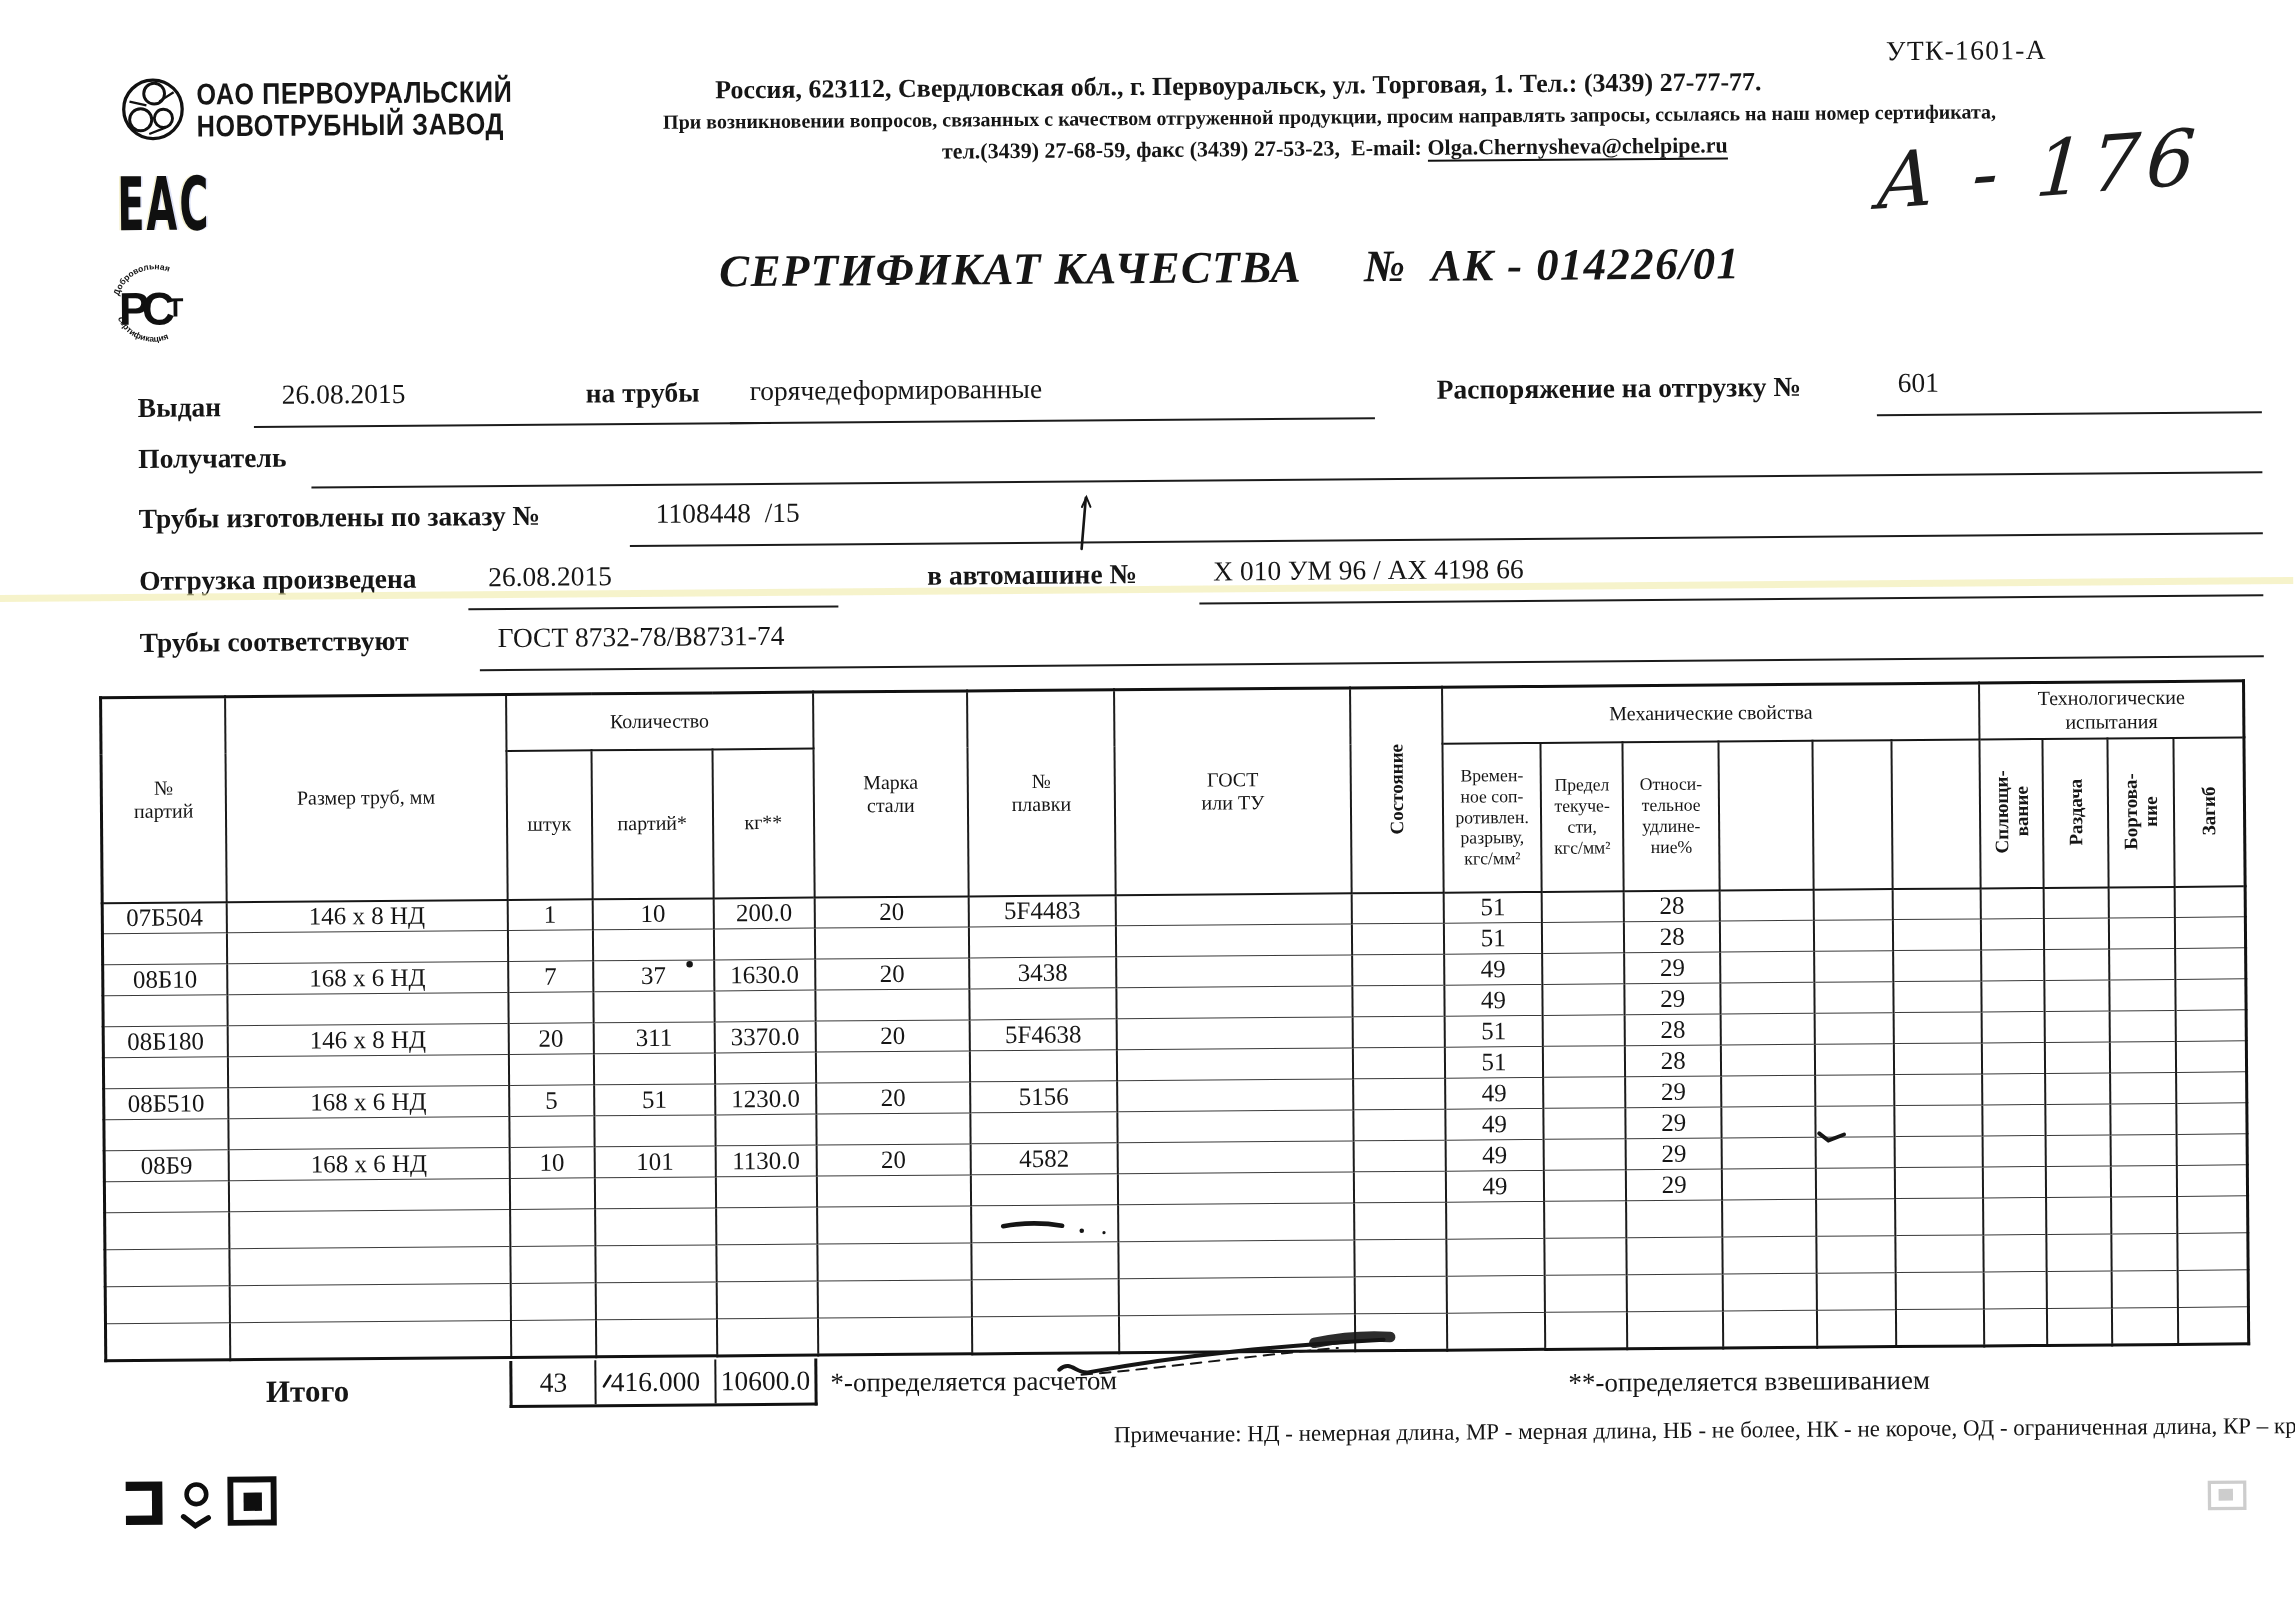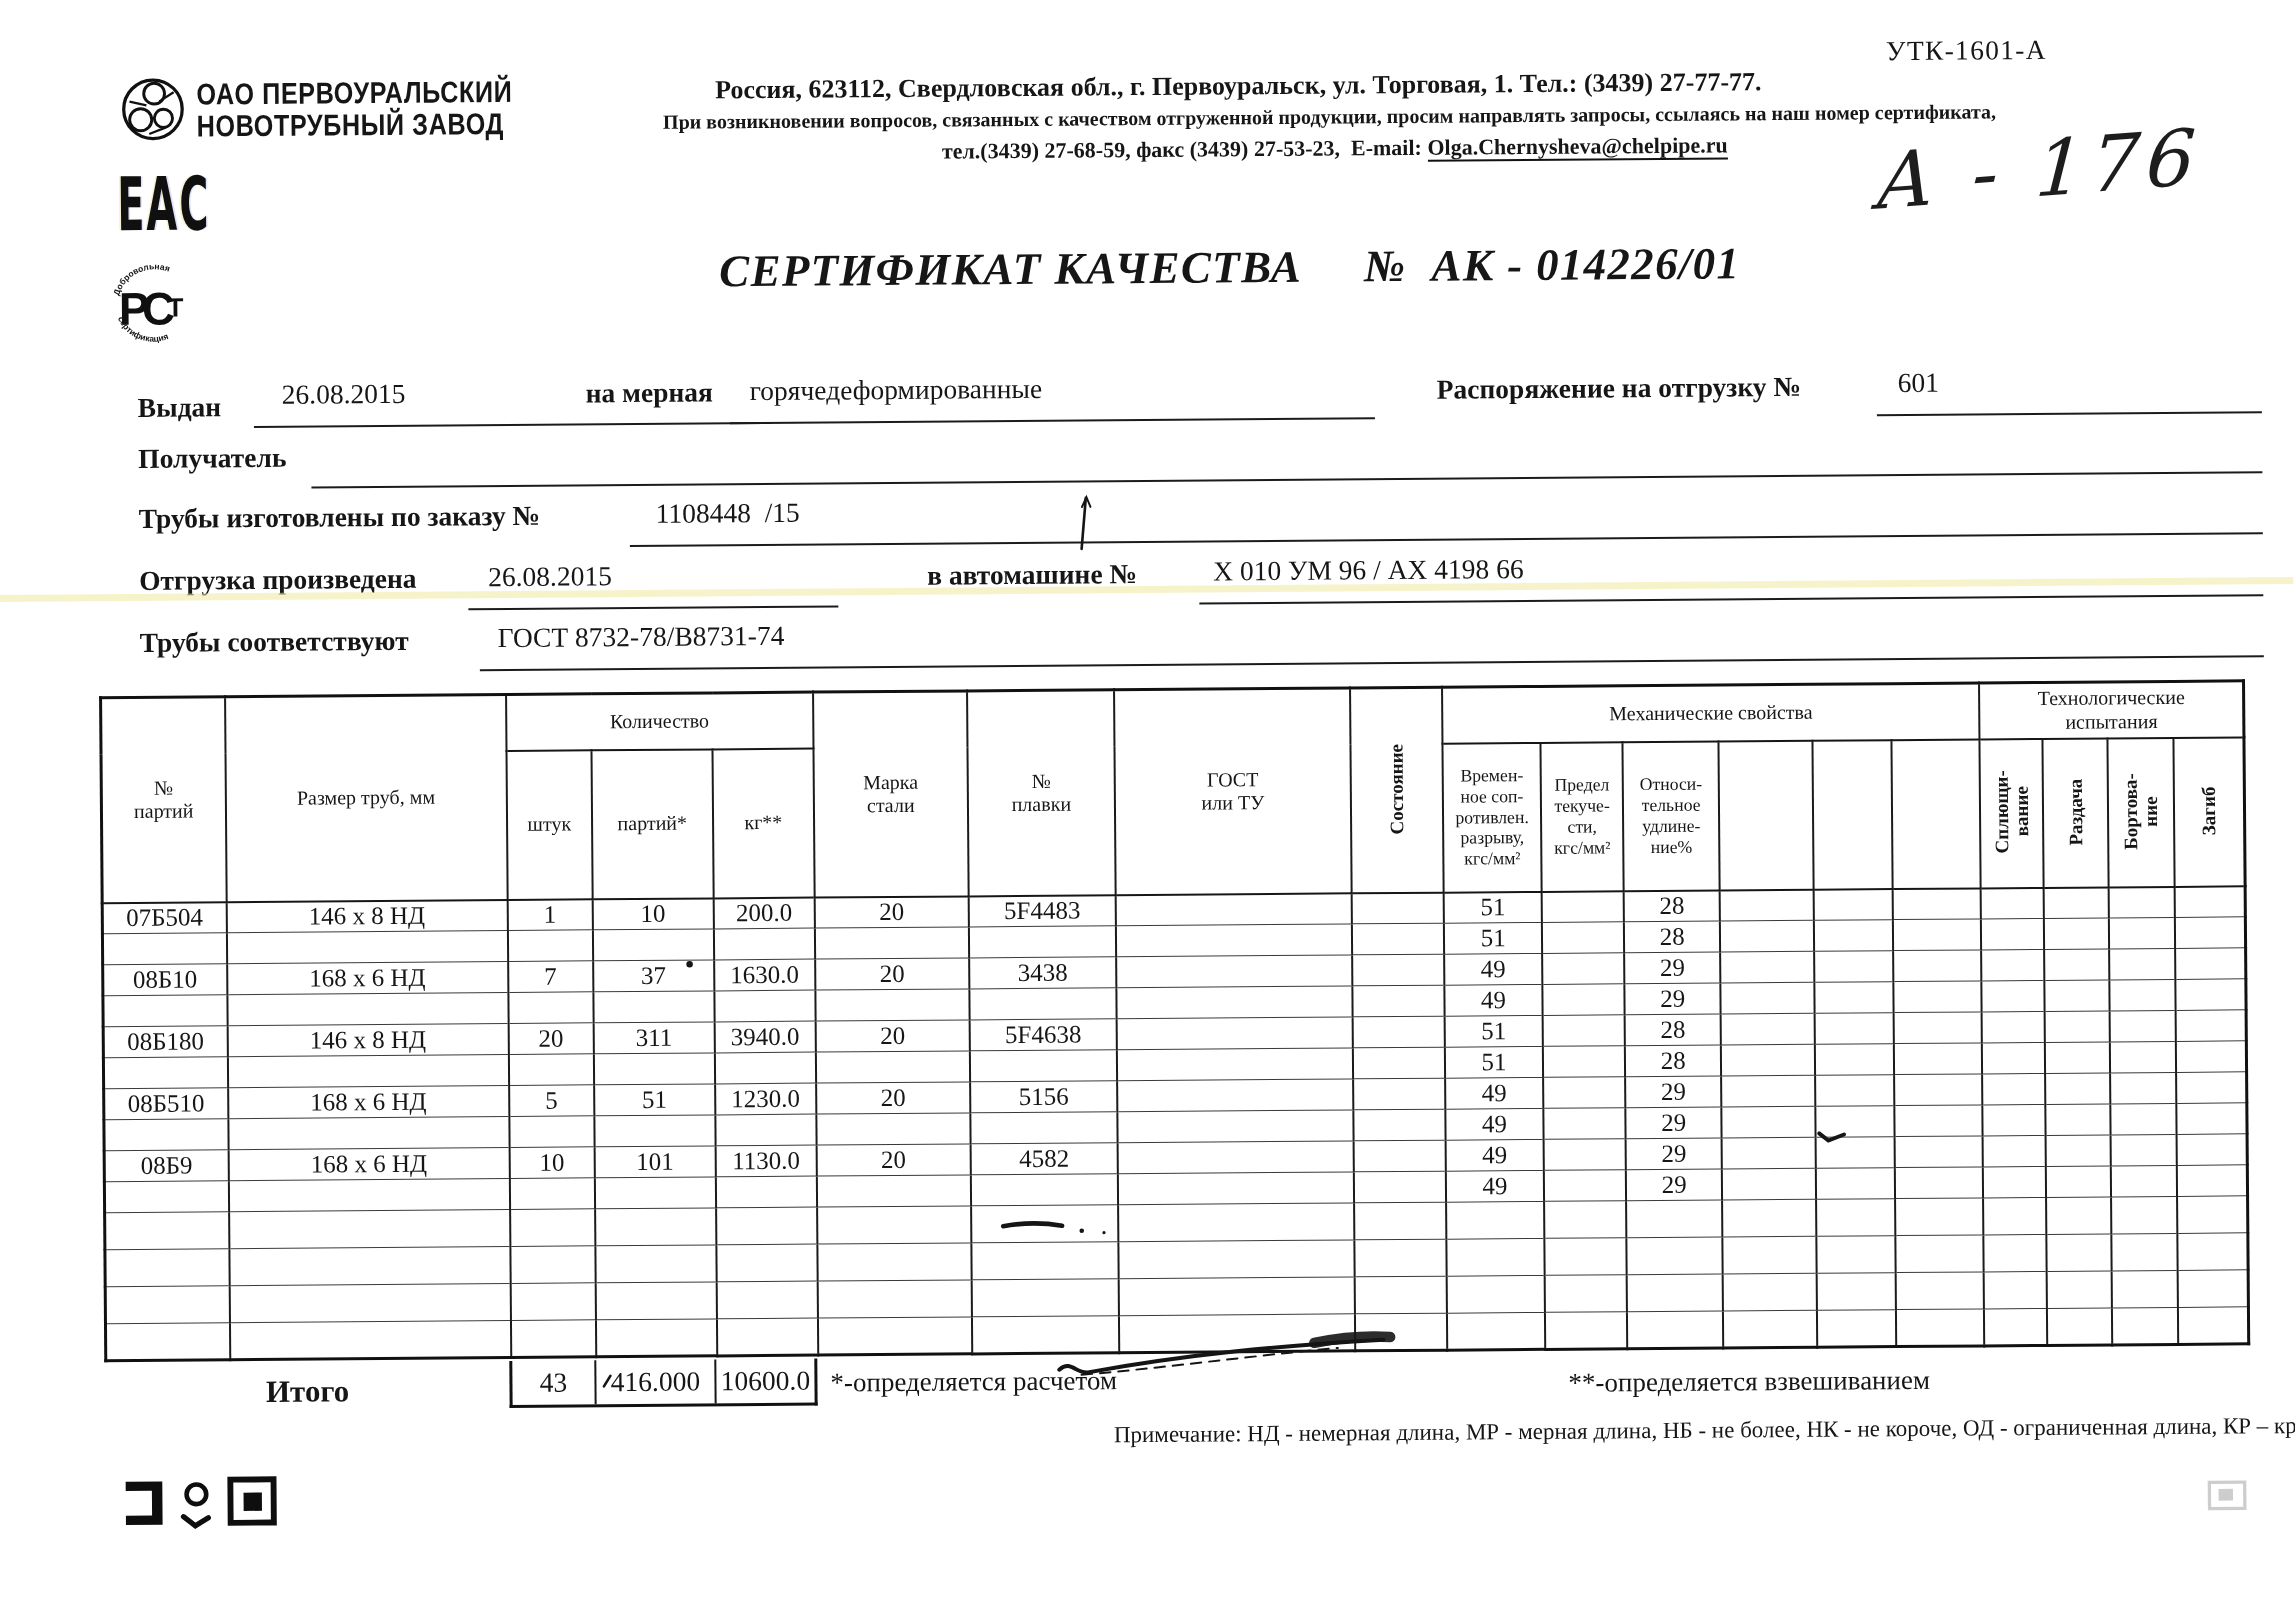--- a/index.html
+++ b/index.html
@@ -90,21 +90,21 @@
   <div class="abs addr3" style="left:1340px;top:137px;transform:translateX(-50%)"><span>тел.(3439) 27-68-59, факс (3439) 27-53-23,  E-mail: </span><span class="email">Olga.Chernysheva@chelpipe.ru</span></div>
 
   <div class="abs formcode" style="left:1892px;top:41px">УТК-1601-А</div>
   <div class="abs handnum" style="left:1885px;top:143px">А - 176</div>
 
   <div class="abs doctitle" style="left:1234px;top:242px;transform:translateX(-50%)"><span>СЕРТИФИКАТ КАЧЕСТВА</span><span style="display:inline-block;width:62px"></span><span>№  АК - 014226/01</span></div>
 
   <div class="abs lbl" style="left:141px;top:384px">Выдан</div>
   <div class="abs fval" style="left:285px;top:372px">26.08.2015</div>
   <div class="uline" style="left:257px;top:419px;width:517px"></div>
-  <div class="abs lbl" style="left:589px;top:373px">на мерная</div>
+  <div class="abs lbl" style="left:589px;top:373px">на трубы</div>
   <div class="abs fval" style="left:753px;top:372px">горячедеформированные</div>
   <div class="uline" style="left:733px;top:419px;width:645px"></div>
   <div class="abs lbl" style="left:1440px;top:376px">Распоряжение на отгрузку №</div>
   <div class="abs fval" style="left:1901px;top:373px">601</div>
   <div class="uline" style="left:1880px;top:420px;width:385px"></div>
 
   <div class="abs lbl" style="left:141px;top:435px">Получатель</div>
   <div class="abs fval" style="left:340px;top:433px"></div>
   <div class="uline" style="left:314px;top:480px;width:1951px"></div>
 
@@ -275,21 +275,21 @@
           <td></td>
           <td></td>
           <td></td>
           <td></td>
         </tr>
         <tr>
           <td>08Б180</td>
           <td>146 x 8 НД</td>
           <td>20</td>
           <td>311</td>
-          <td>3940.0</td>
+          <td>3370.0</td>
           <td>20</td>
           <td>5F4638</td>
           <td></td>
           <td></td>
           <td>51</td>
           <td></td>
           <td>28</td>
           <td></td>
           <td></td>
           <td></td>

